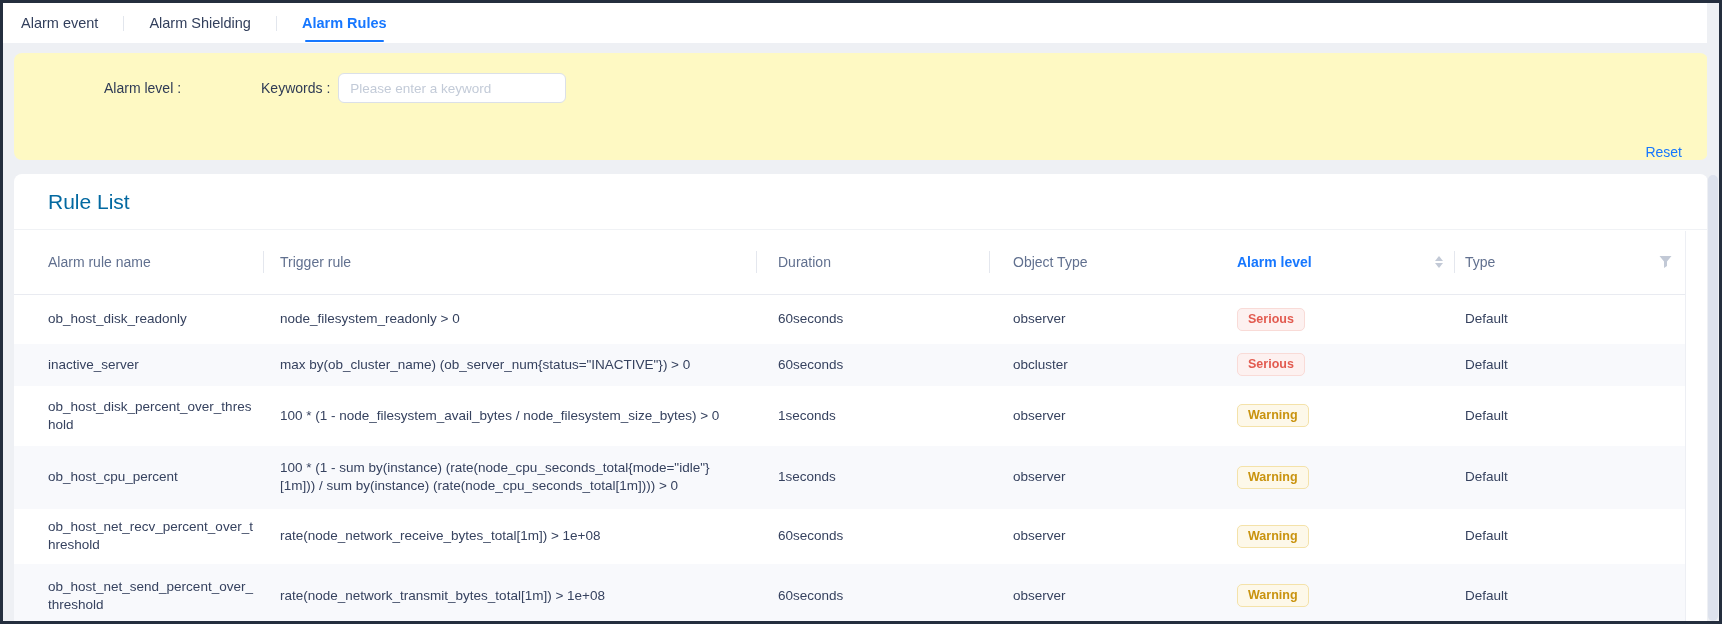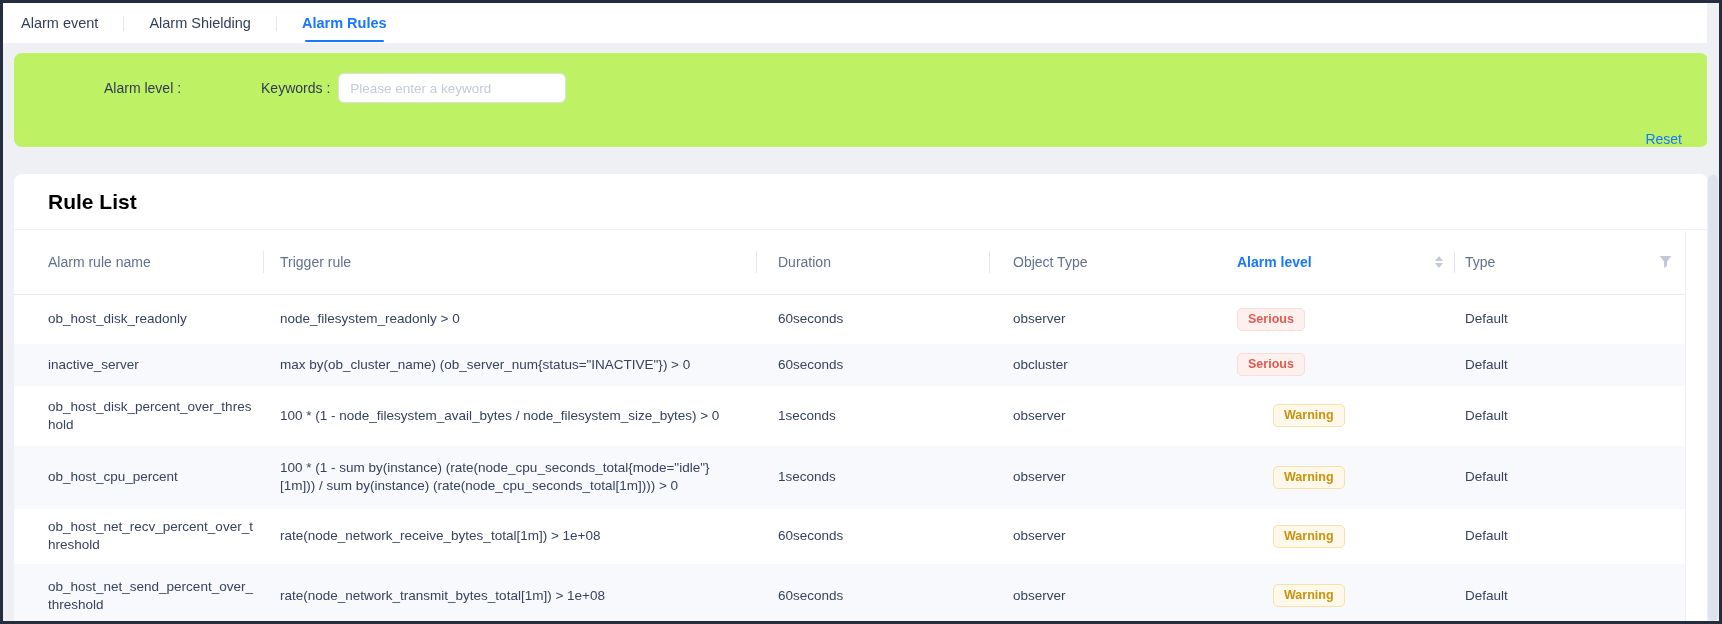--- a/index.html
+++ b/index.html
@@ -8,35 +8,35 @@
 
   
   .tabbar{height:40px;background:#fff;display:flex;align-items:center;}
   .tab{font-size:14.5px;color:#323f5c;height:40px;line-height:40px;position:relative;cursor:pointer;white-space:nowrap;}
   .tab.first{margin-left:18px;}
   .tab.active{color:var(--accent);font-weight:700;}
   .tab.active::after{content:"";position:absolute;left:3px;right:3px;bottom:1px;height:2.5px;background:var(--accent);border-radius:2px;}
   .tab-divider{width:1px;height:15px;background:#e2e6ed;margin:0 25px;}
 
   
-  .filter-card{position:absolute;left:11px;top:50px;width:1694px;height:94px;background:#bef264;border-radius:8px;}
+  .filter-card{position:absolute;left:11px;top:50px;width:1694px;height:107px;background:#fef9c3;border-radius:8px;}
   .filter-row{display:flex;align-items:center;padding-top:20px;}
   .f-label{font-size:14px;color:#2f3b55;}
   .lbl-level{margin-left:90px;}
   .lbl-keywords{margin-left:80px;}
   .select-box{margin-left:10px;width:233px;height:30px;border:1px solid #dbe0e8;border-radius:6px;display:flex;align-items:center;box-sizing:border-box;padding:0 11px;cursor:pointer;background:#fff;position:relative;}
   .select-placeholder{font-size:13.5px;color:#c3cbd8;flex:1;}
   .chevron{color:#c9d0da;font-size:11px;transform:scaleX(1.5);}
   .kw-input{margin-left:8px;width:228px;height:30px;border:1px solid #dbe0e8;border-radius:6px;box-sizing:border-box;padding:0 11px;font-size:13.5px;color:#2f3b55;outline:none;font-family:"Liberation Sans",sans-serif;}
   .kw-input::placeholder{color:#c3cbd8;}
   .reset-link{position:absolute;right:26px;bottom:0;font-size:14px;color:var(--accent);cursor:pointer;margin-left:44px;}
 
   
   .rule-card{position:absolute;left:11px;top:171px;width:1694px;height:460px;background:#fff;border-radius:8px 8px 0 0;}
-  .rule-title{height:56px;display:flex;align-items:center;padding-left:34px;font-size:21px;font-weight:700;color:#000000;border-bottom:1px solid #f0f2f5;box-sizing:border-box;}
+  .rule-title{height:56px;display:flex;align-items:center;padding-left:34px;font-size:21px;font-weight:400;color:#0369a1;border-bottom:1px solid #f0f2f5;box-sizing:border-box;}
   .right-line{position:absolute;left:1671px;top:57px;bottom:0;width:1px;background:#edeff4;}
 
   table{border-collapse:collapse;table-layout:fixed;width:1671px;}
   th{height:62px;vertical-align:middle;text-align:left;font-weight:400;color:#61708f;font-size:14px;border-bottom:1px solid #e9ebf1;position:relative;background:#fff;}
   td{vertical-align:middle;font-size:13.5px;color:#36425f;line-height:18px;}
   .c1{padding-left:34px;padding-right:10px;}
   .c2{padding-left:16px;padding-right:18px;}
   .c3{padding-left:21px;}
   .c4{padding-left:23px;}
   .c5{padding-left:14px;font-weight:bold;}
@@ -52,21 +52,21 @@
   tbody tr:nth-child(5){height:55px;}
   tbody tr:nth-child(6){height:64px;}
 
   .sorter{position:absolute;right:12px;top:50%;transform:translateY(-50%);display:flex;flex-direction:column;gap:2px;cursor:pointer;}
   .caret-up{width:0;height:0;border-left:4.5px solid transparent;border-right:4.5px solid transparent;border-bottom:5px solid #c2c9d6;}
   .caret-down{width:0;height:0;border-left:4.5px solid transparent;border-right:4.5px solid transparent;border-top:5px solid #c2c9d6;}
   .funnel{position:absolute;right:13px;top:50%;transform:translateY(-50%);cursor:pointer;line-height:0;}
 
   .badge{display:inline-block;font-size:12.5px;line-height:15px;padding:3px 10px;border:1px solid;border-radius:5px;}
   .badge-serious{color:var(--serious_text);background:var(--serious_bg);border-color:var(--serious_border);}
-  .badge-warning{color:var(--warning_text);background:var(--warning_bg);border-color:var(--warning_border);margin-left:36px;}
+  .badge-warning{color:var(--warning_text);background:var(--warning_bg);border-color:var(--warning_border);}
 
   
   .scroll-track{position:absolute;top:0;right:0;width:12px;height:100%;background:#eef0f4;}
   .scroll-thumb{position:absolute;right:1px;top:172px;bottom:0;width:10px;background:#dde2ed;border-radius:5px;}
 </style>
 </head>
 <body>
 
 <div class="frame">
 

